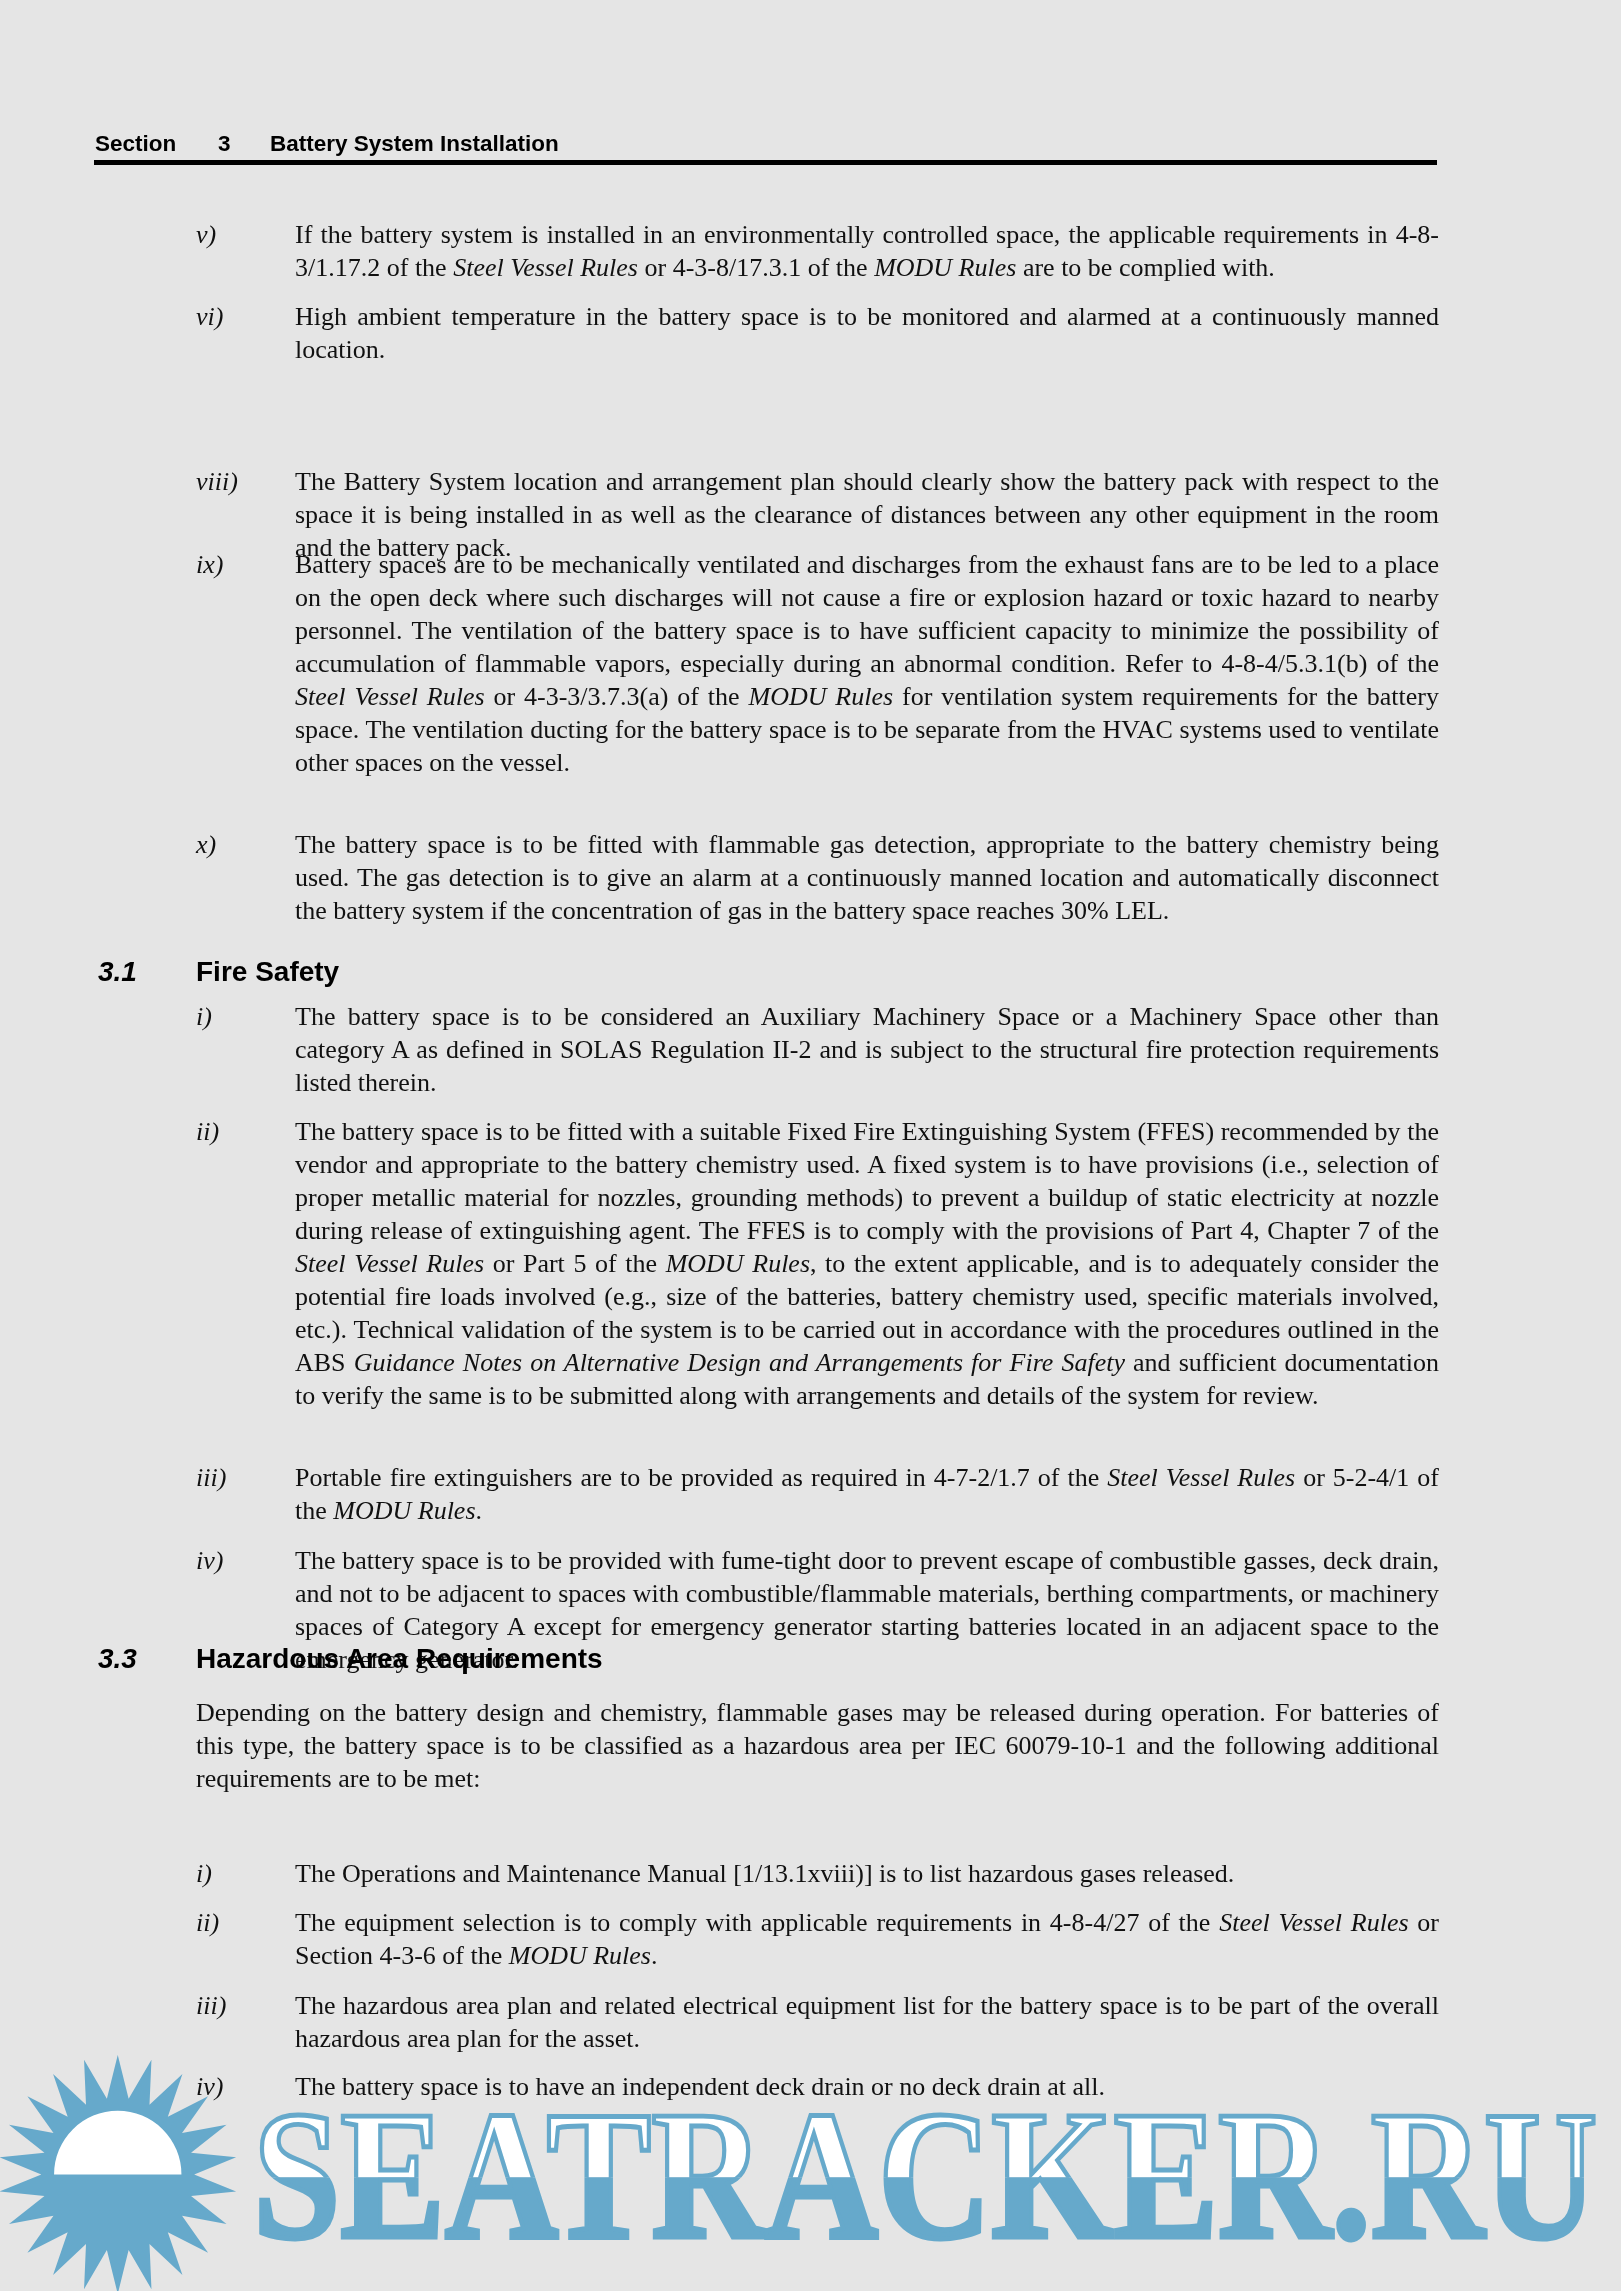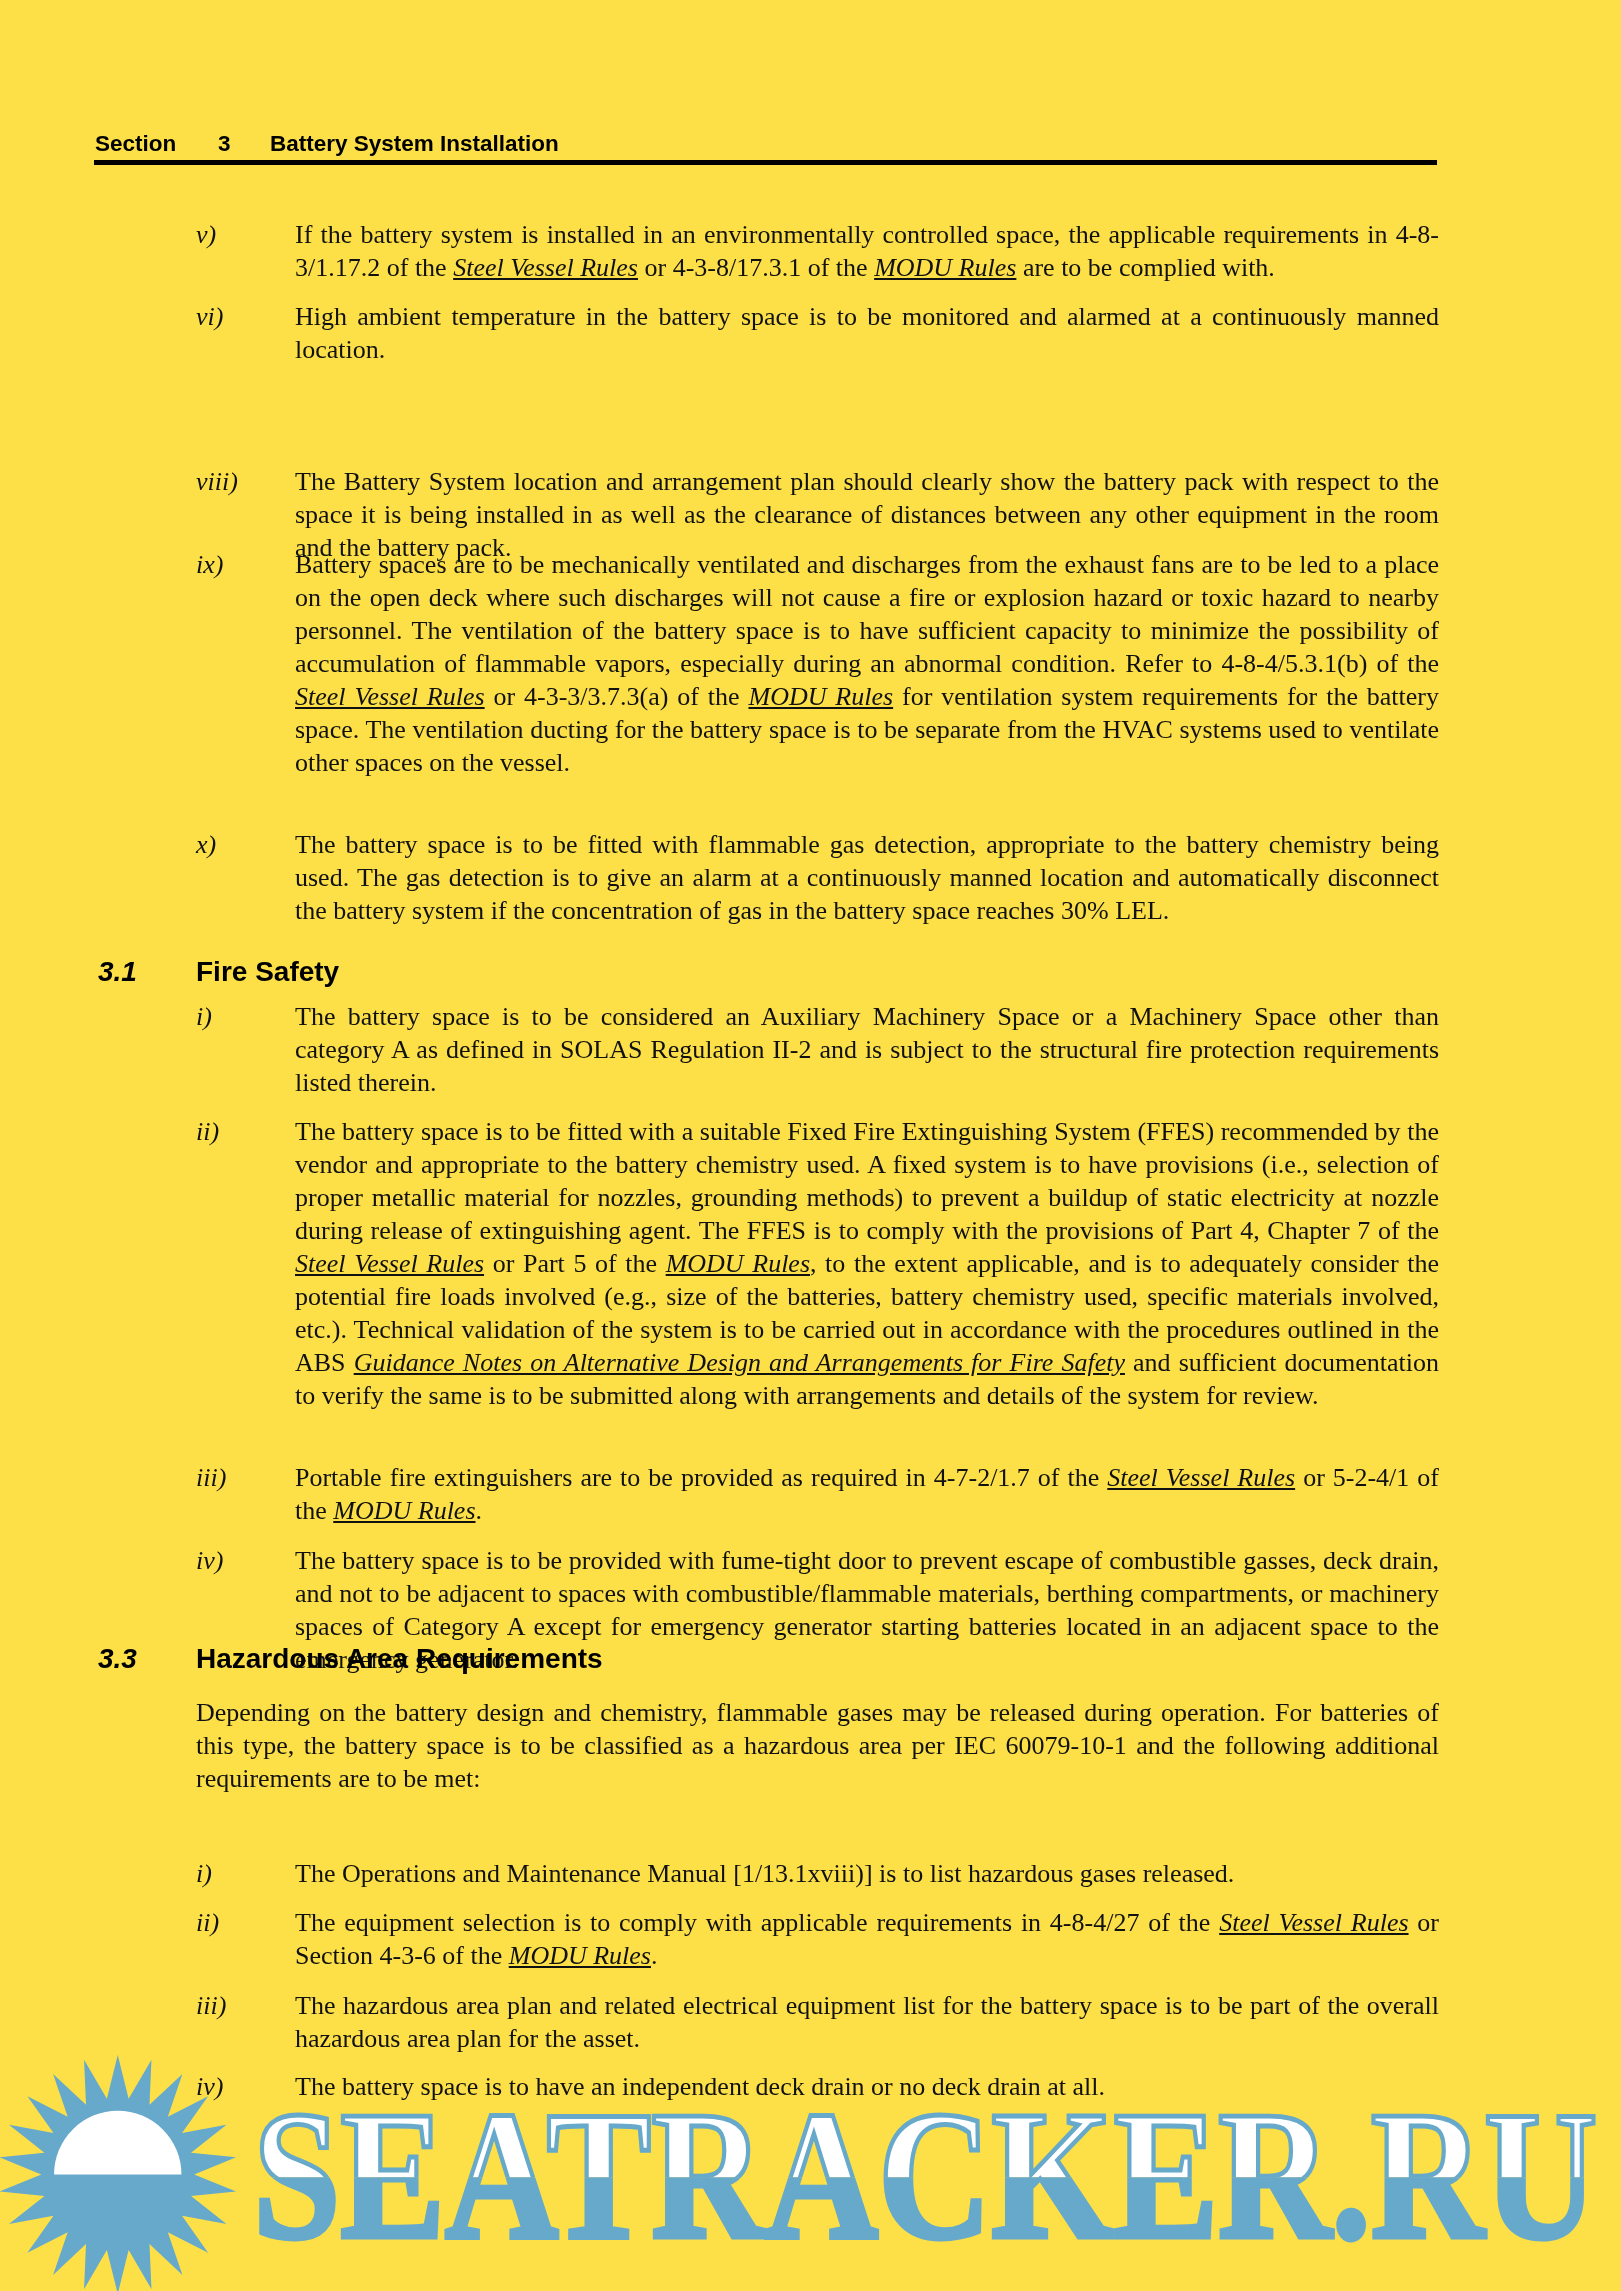--- a/index.html
+++ b/index.html
@@ -1,30 +1,30 @@
 <!DOCTYPE html>
 <html><head>
 <meta charset="utf-8">
 <style>
   html, body { margin: 0; padding: 0; background: #ffffff; }
   body { width: 1621px; height: 2292px; position: relative; overflow: hidden; }
-  .page { position: absolute; left: 0; top: 0; width: 1621px; height: 2292px; background: #fde047; }
+  .page { position: absolute; left: 0; top: 0; width: 1621px; height: 2292px; background: #e5e5e5; }
 
   .running-head { position: absolute; left: 95px; top: 131px; font-family: "Liberation Sans", sans-serif; font-weight: bold; font-size: 22.5px; color: #000; white-space: nowrap; }
   .running-head span { display: inline-block; }
   .rh-sec { width: 123px; }
   .rh-num { width: 52px; }
   .head-rule { position: absolute; left: 94px; top: 160px; width: 1343px; height: 4.9px; background: #000; }
 
   .block { position: absolute; left: 196px; width: 1243px; font-family: "Liberation Serif", serif; font-size: 26px; line-height: 33px; color: #111; }
   .block .num { position: absolute; left: 0; top: 0; font-style: italic; }
   .block .txt { margin-left: 99px; text-align: justify; text-align-last: left; }
   .block.para .txt { margin-left: 0; }
   .block.para { left: 196px; }
-  i, em { font-style: italic; text-decoration: underline; }
+  i, em { font-style: italic; }
 
   .heading { position: absolute; left: 98px; font-family: "Liberation Sans", sans-serif; font-weight: bold; font-size: 28px; color: #000; white-space: nowrap; }
   .heading .hnum { display: inline-block; width: 98px; font-style: italic; }
 
   .wm { position: absolute; left: 0; top: 2049px; width: 1621px; height: 243px; pointer-events: none; }
 </style>
 </head>
 <body>
 
 <div class="page">

